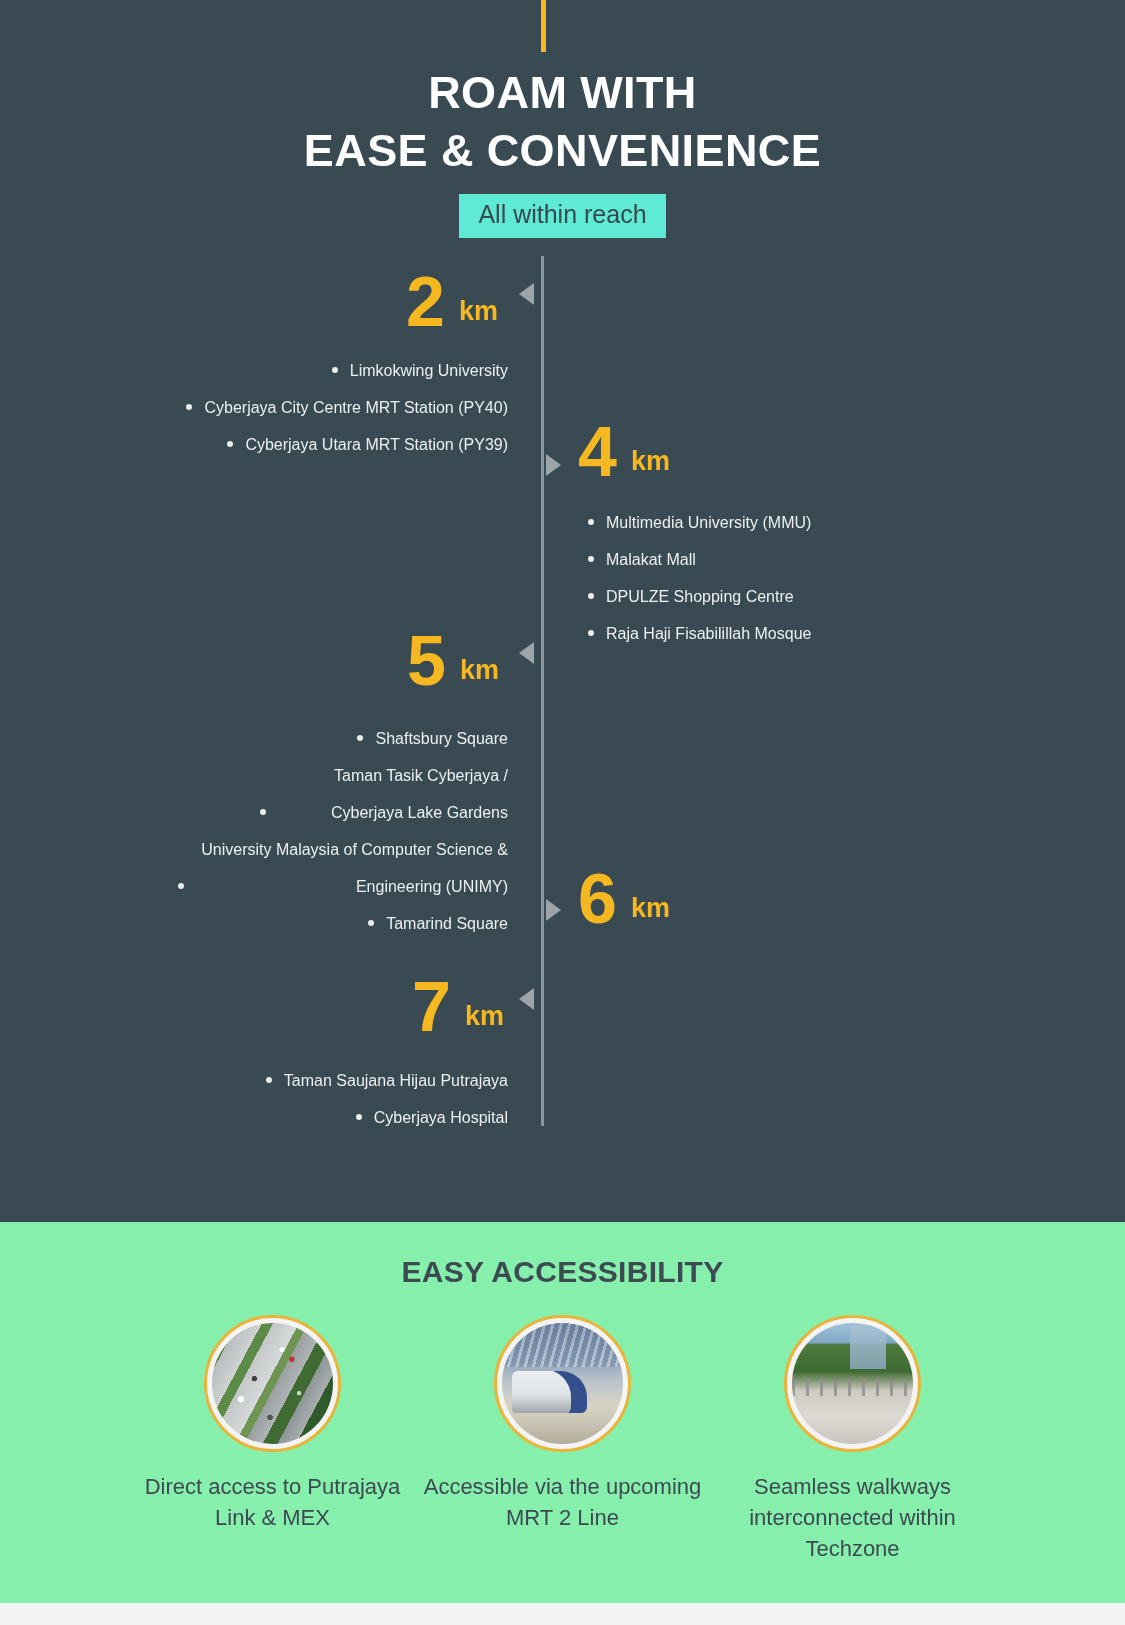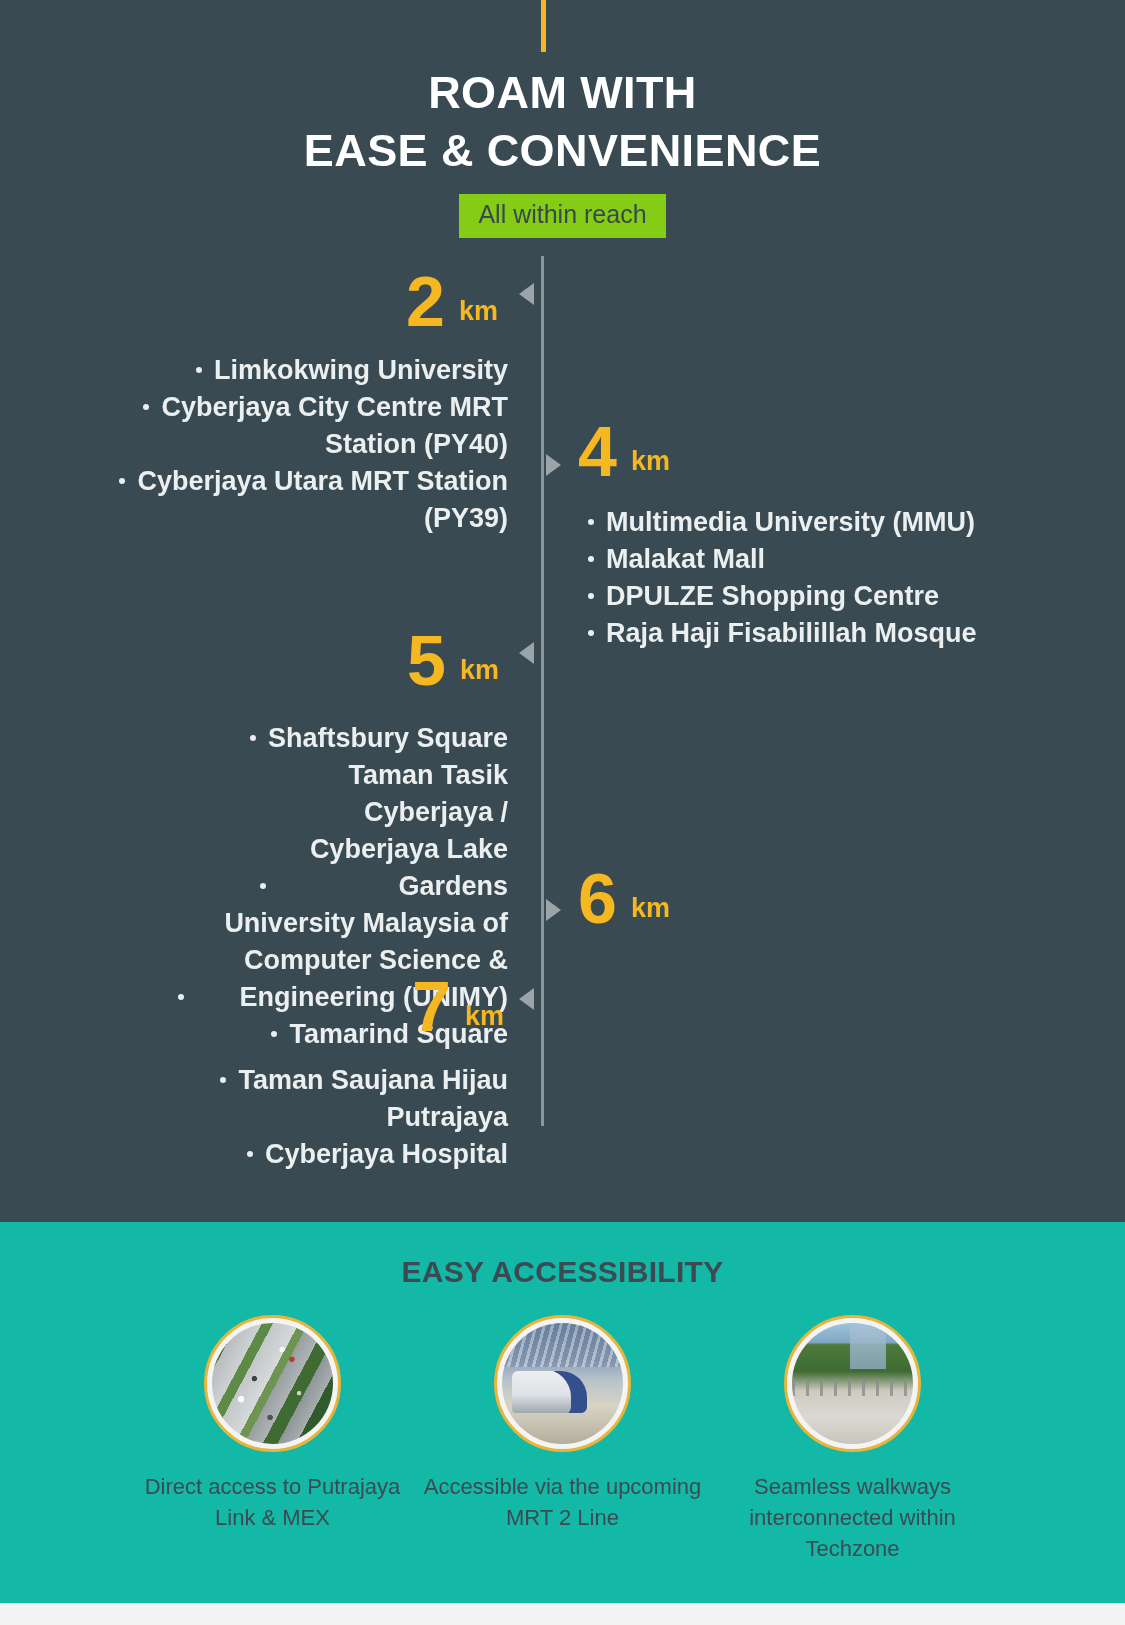--- a/index.html
+++ b/index.html
@@ -53,21 +53,21 @@
     font-weight: bold;
     letter-spacing: 0.4px;
     line-height: 58px;
   }
   .badge-wrap {
     margin-top: 14px;
     text-align: center;
   }
   .badge {
     display: inline-block;
-    background: #84cc16;
+    background: #5eead4;
     color: #39474f;
     font-size: 25px;
     padding: 8px 19px 11px 19px;
     line-height: 1;
   }
 
   
   .timeline-area {
     position: absolute;
     top: 256px;
@@ -114,23 +114,22 @@
   .tri.right { 
     border-top: 11px solid transparent;
     border-bottom: 11px solid transparent;
     border-left: 15px solid #9aa4a9;
   }
 
   ul.poi {
     position: absolute;
     list-style: none;
     color: #eceff0;
-    font-size: 27px;
+    font-size: 16px;
     line-height: 37px;
-    font-weight: bold;
   }
   ul.poi.right-col { text-align: right; }
   ul.poi.left-col  { text-align: left;  }
 
   ul.poi li {
     position: relative;
   }
   ul.poi.right-col li { padding-right: 0; }
 
   
@@ -147,21 +146,21 @@
   ul.poi li .txt { display: inline; }
   ul.poi li.multi .txt { display: inline-block; }
 
   
   .light-section {
     position: absolute;
     top: 1222px;
     left: 0;
     width: 1125px;
     height: 381px;
-    background: #14b8a6;
+    background: #86efac;
   }
   .acc-title {
     text-align: center;
     color: #3c4a52;
     font-size: 30px;
     font-weight: bold;
     letter-spacing: 0.3px;
     padding-top: 33px;
   }
   .acc-grid {

